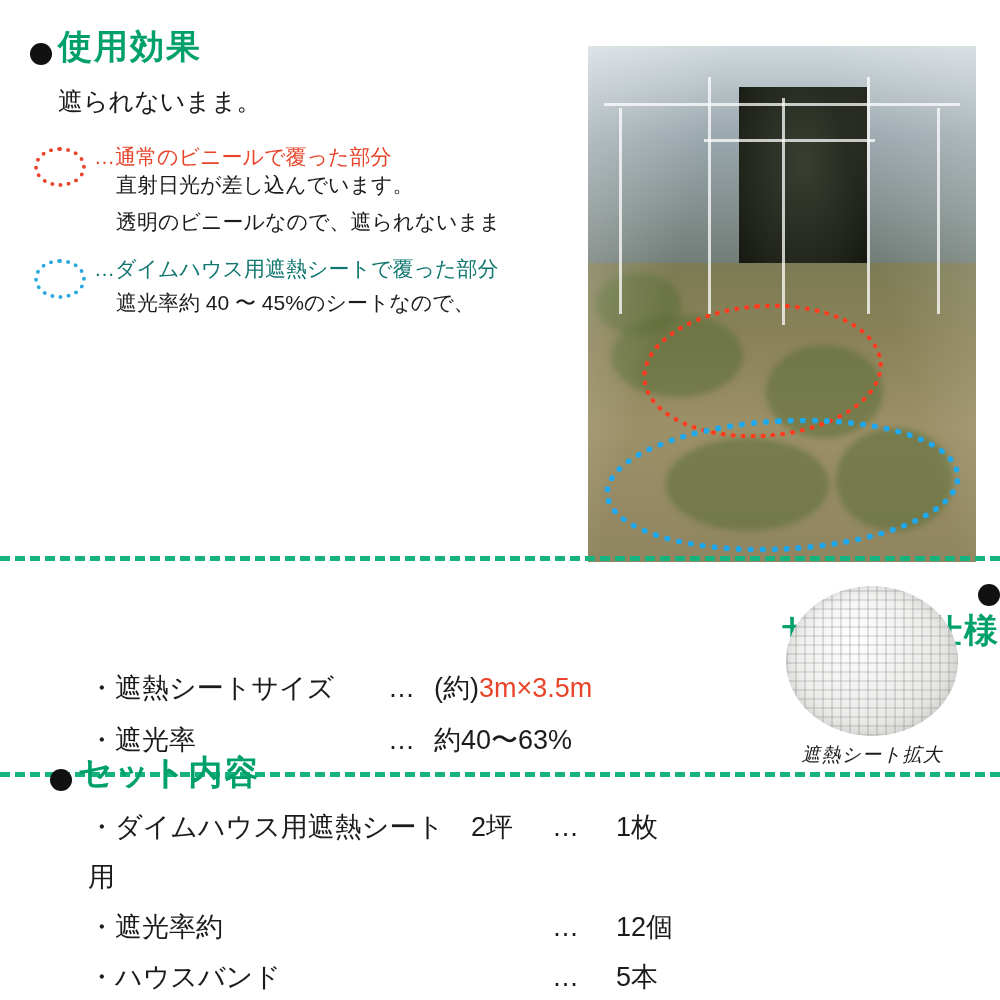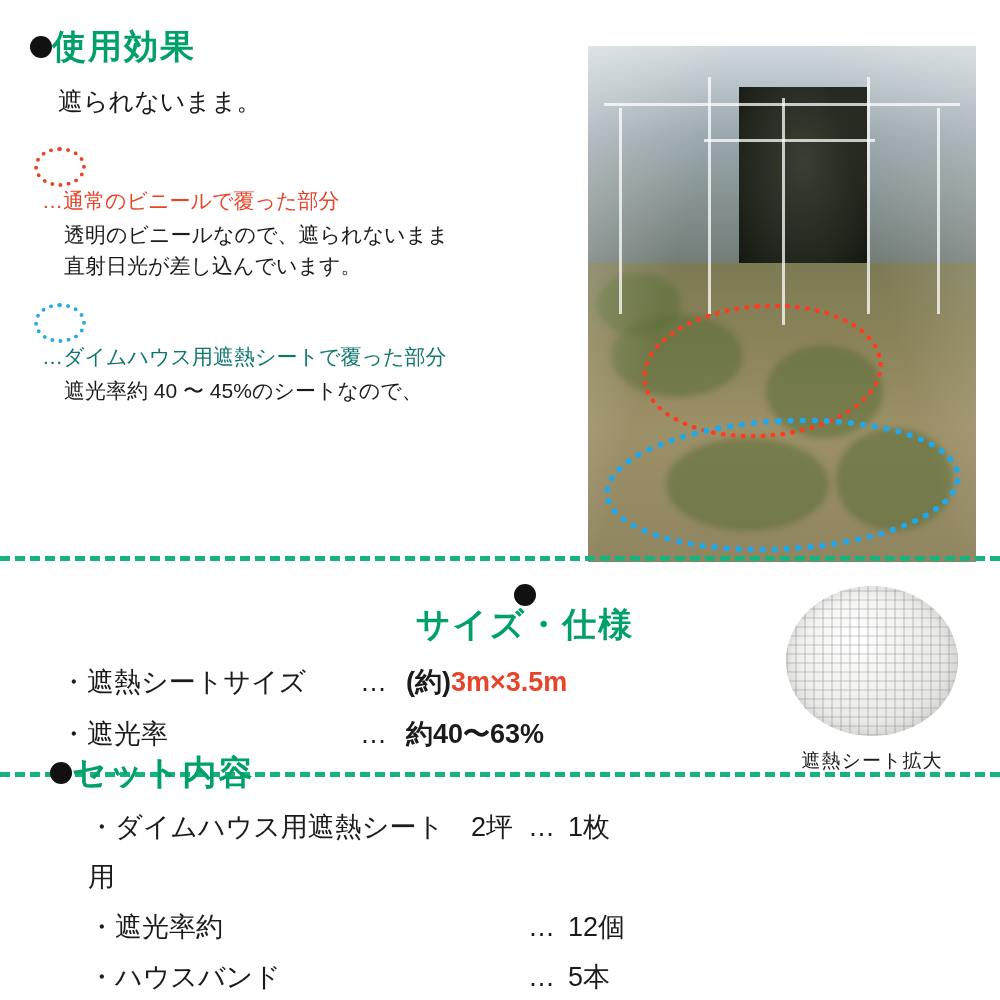--- a/index.html
+++ b/index.html
@@ -24,22 +24,22 @@
 
   
   .section {
     position: absolute;
     left: 0;
     width: 1000px;
     box-sizing: border-box;
   }
   .heading-row {
     display: flex;
-    align-items: center;
-    gap: 0;
+    align-items: flex-end;
+    gap: 6px;
   }
   .bullet-dot {
     width: 22px;
     height: 22px;
     border-radius: 50%;
     background: #111111;
     flex: 0 0 auto;
   }
   .heading-text {
     font-size: 34px;
@@ -67,21 +67,20 @@
   }
 
   .legend-block {
     margin-left: 34px;
     margin-top: 22px;
   }
   .legend-item {
     display: flex;
     align-items: flex-start;
     margin-bottom: 18px;
-    flex-direction: column;
   }
   .legend-circle {
     width: 52px;
     height: 40px;
     flex: 0 0 auto;
     margin-top: 4px;
     box-sizing: border-box;
     border-radius: 50%;
     border: 4px dotted #e8442a;
   }
@@ -191,41 +190,41 @@
   #sec-size {
     top: 572px;
     height: 196px;
   }
   #sec-size .heading-row {
     margin-left: 50px;
     margin-top: 12px;
     flex-direction: column;
   }
   .spec-list {
-    margin-left: 60px;
+    margin-left: 88px;
     margin-top: 14px;
   }
   .spec-row {
     display: flex;
     align-items: baseline;
     font-size: 27px;
     line-height: 1.9;
     color: #1b1b1b;
   }
   .spec-label {
     width: 300px;
     flex: 0 0 auto;
   }
   .spec-dots {
     width: 46px;
     flex: 0 0 auto;
     color: #1b1b1b;
   }
   .spec-value {
-    font-weight: bold;
+    font-weight: normal;
     text-align: center;
   }
   .spec-value .val-em {
     color: #e8442a;
   }
 
   .swatch-wrap {
     position: absolute;
     left: 772px;
     top: 14px;
@@ -237,24 +236,25 @@
     height: 150px;
     margin: 0 auto;
     border-radius: 50%;
     background:
       repeating-linear-gradient(90deg, rgba(150,150,150,.30) 0 2px, rgba(255,255,255,0) 2px 9px),
       repeating-linear-gradient(0deg, rgba(150,150,150,.26) 0 2px, rgba(255,255,255,0) 2px 9px),
       radial-gradient(circle at 40% 35%, #ffffff 0%, #e9e9e7 60%, #d6d6d2 100%);
     box-shadow: inset 0 0 16px rgba(0,0,0,.12);
   }
   .swatch-caption {
-    margin-top: 12px;
+    margin-top: 6px;
     font-size: 19px;
     color: #1b1b1b;
     letter-spacing: 1px;
+    font-style: italic;
   }
 
   
   #sec-set {
     top: 746px;
     height: 210px;
   }
   #sec-set .heading-row {
     margin-left: 50px;
     margin-top: 8px;
@@ -262,20 +262,21 @@
   .set-list {
     margin-left: 88px;
     margin-top: 12px;
   }
   .set-row {
     display: flex;
     align-items: baseline;
     font-size: 27px;
     line-height: 1.85;
     color: #1b1b1b;
+    gap: 24px;
   }
   .set-label {
     width: 440px;
     flex: 0 0 auto;
   }
   .set-dots {
     width: 40px;
     flex: 0 0 auto;
   }
   .set-value {
@@ -297,22 +298,22 @@
     <div class="lead">
       <div>遮られないまま。</div>
     </div>
 
     <div class="legend-block">
 
       <div class="legend-item">
         <span class="legend-circle"></span>
         <div class="legend-texts">
           <div class="legend-title">…通常のビニールで覆った部分</div>
+          <div class="legend-desc" style="margin-top:0">直射日光が差し込んでいます。</div>
           <div class="legend-desc">透明のビニールなので、遮られないまま</div>
-          <div class="legend-desc" style="margin-top:0">直射日光が差し込んでいます。</div>
         </div>
       </div>
 
       <div class="legend-item">
         <span class="legend-circle blue"></span>
         <div class="legend-texts">
           <div class="legend-title blue">…ダイムハウス用遮熱シートで覆った部分</div>
           <div class="legend-desc">遮光率約 40 〜 45%のシートなので、</div>
         </div>
       </div>

